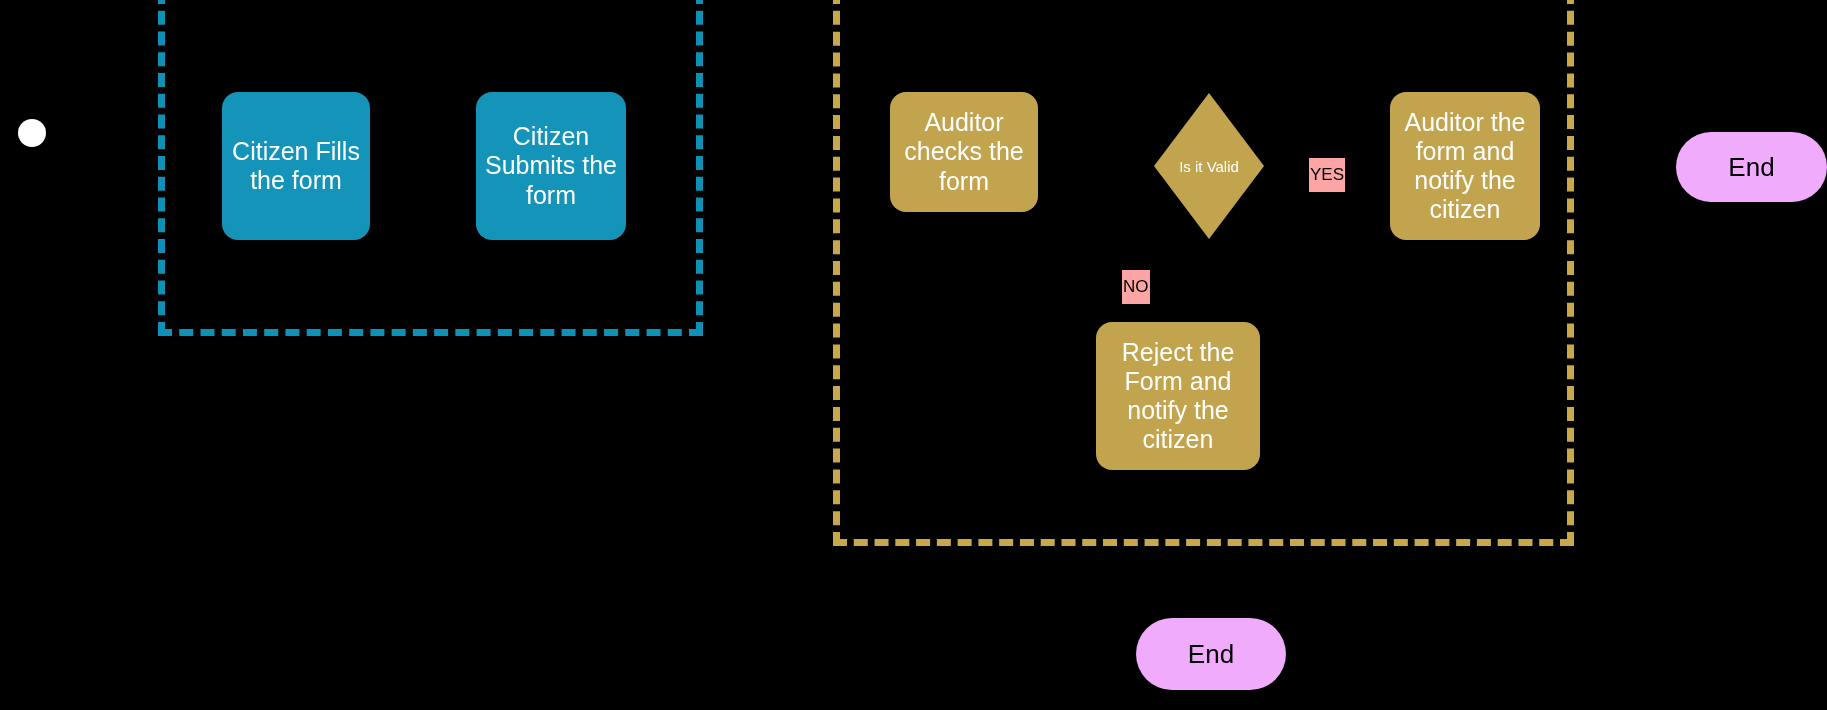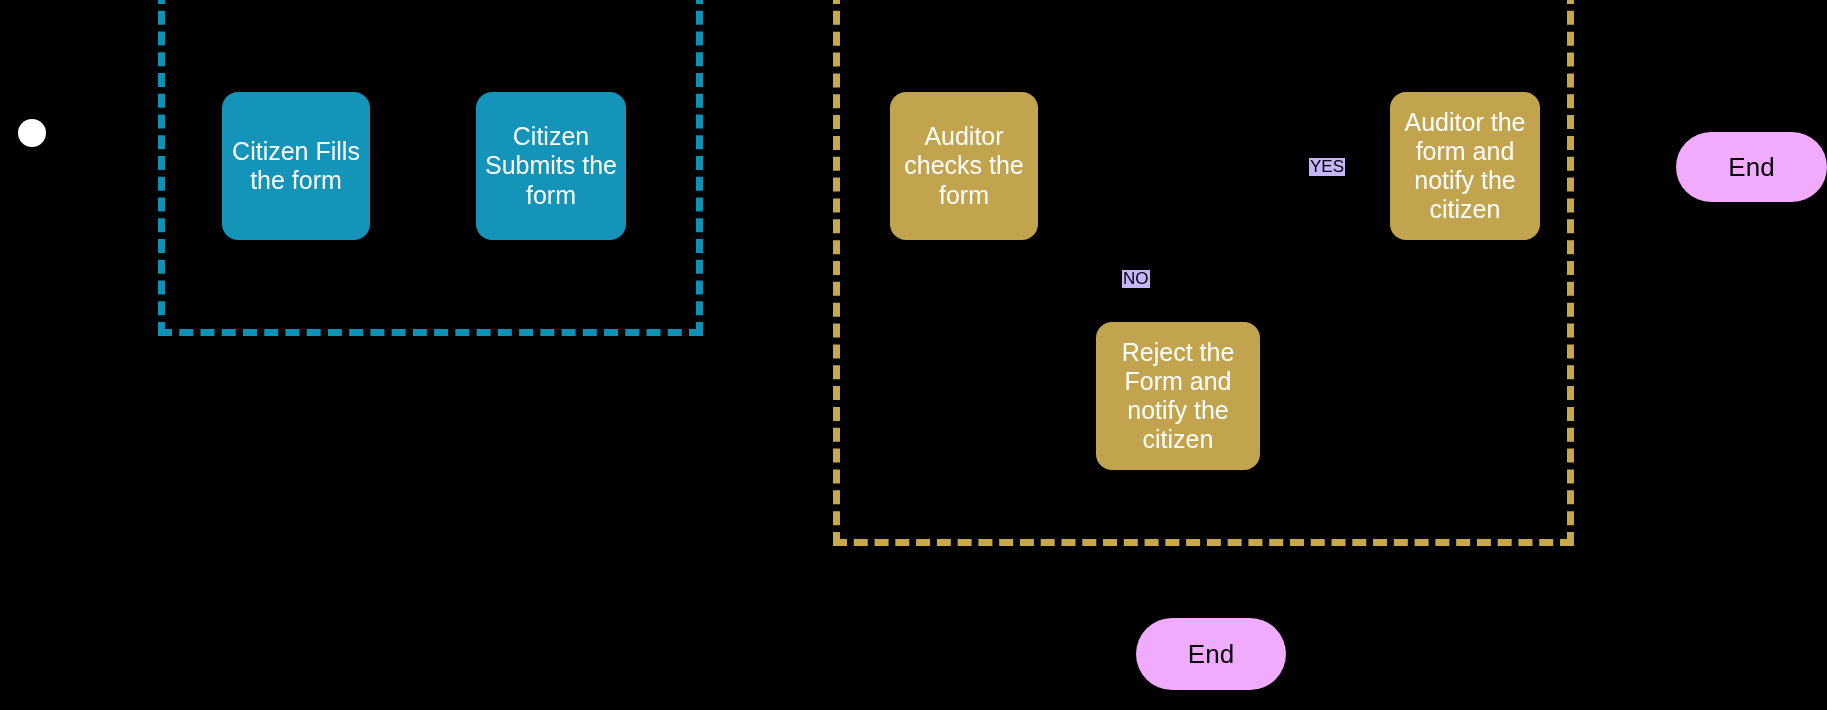--- a/index.html
+++ b/index.html
@@ -68,21 +68,21 @@
     background: #1494b8;
     font-size: 25px;
   }
   .node.gold {
     background: #c3a44e;
     font-size: 25px;
   }
 
   .n-fills     { left: 222px;  top: 92px;  width: 148px; height: 148px; }
   .n-submits   { left: 476px;  top: 92px;  width: 150px; height: 148px; }
-  .n-auditor   { left: 890px;  top: 92px;  width: 148px; height: 148px; }
+  .n-auditor   { left: 890px;  top: 92px;  width: 148px; height: 120px; }
   .n-confirm   { left: 1390px; top: 92px;  width: 150px; height: 148px; font-size: 24px; }
   .n-reject    { left: 1096px; top: 322px; width: 164px; height: 148px; font-size: 24px; }
 
   
   .diamond-wrap {
     position: absolute;
     left: 1154px;
     top: 93px;
     width: 110px;
     height: 146px;
@@ -100,25 +100,25 @@
     align-items: center;
     justify-content: center;
     color: #ffffff;
     font-size: 15px;
     white-space: nowrap;
   }
 
   
   .edge-label {
     position: absolute;
-    background: #c4b5fd;
+    background: #fca5a5;
     color: #000000;
     font-size: 17px;
     line-height: 1.05;
-    padding: 0 1px;
+    padding: 8px 1px;
     white-space: nowrap;
   }
   .lbl-yes { left: 1309px; top: 158px; }
   .lbl-no  { left: 1122px; top: 270px; text-align: right; }
 
   
   .end-node {
     position: absolute;
     box-sizing: border-box;
     display: flex;
@@ -146,20 +146,24 @@
 the form</div>
 
   <div class="node blue n-submits">Citizen
 Submits the
 form</div>
 
   <div class="node gold n-auditor">Auditor
 checks the
 form</div>
 
+  <div class="diamond-wrap">
+    <div class="diamond-shape"></div>
+    <div class="diamond-label">Is it Valid</div>
+  </div>
 
   <div class="edge-label lbl-yes">YES</div>
 
   <div class="edge-label lbl-no">NO</div>
 
   <div class="node gold n-confirm">Auditor the
 form and
 notify the
 citizen</div>
 

